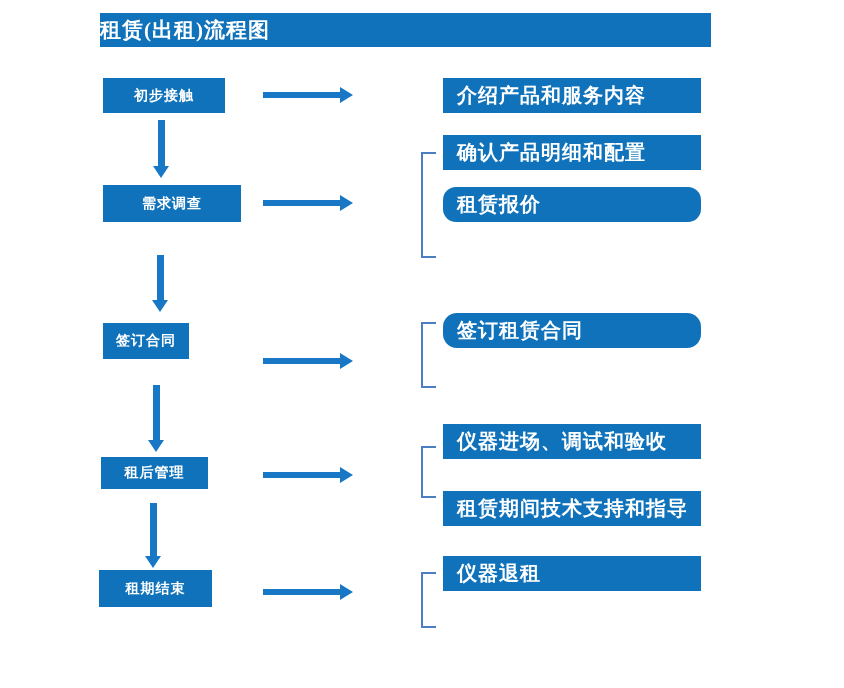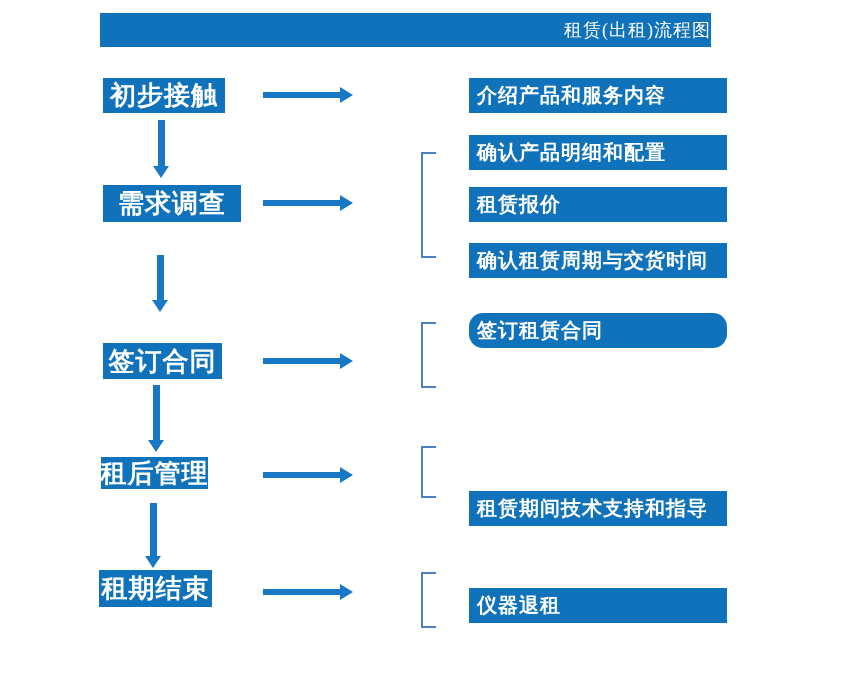--- a/index.html
+++ b/index.html
@@ -14,42 +14,42 @@
     position:relative;
     width:844px;height:688px;
     background:var(--bg);
     overflow:hidden;
     font-family:"Liberation Serif","DejaVu Serif",serif;
   }
   .title-bar{
     position:absolute;left:100px;top:13px;width:611px;height:34px;
     background:var(--box-fill);
     color:var(--box-text);
-    font-size:18px;font-weight:normal;
-    text-align:right;line-height:35px;
+    font-size:21px;font-weight:bold;
+    text-align:left;line-height:35px;
     letter-spacing:1px;
   }
   .box{
     position:absolute;
     background:var(--box-fill);
     color:var(--box-text);
     font-weight:bold;
     overflow:hidden;
     white-space:nowrap;
   }
   .left-box{
-    font-size:26px;
+    font-size:14px;
     display:flex;align-items:center;justify-content:center;
     letter-spacing:1px;
   }
   .right-box{
-    left:469px;width:258px;height:35px;
+    left:443px;width:258px;height:35px;
     font-size:20px;
     display:flex;align-items:center;
-    padding-left:8px;box-sizing:border-box;
+    padding-left:14px;box-sizing:border-box;
     letter-spacing:1px;
   }
   .h-arrow{position:absolute;height:17px;}
   .h-arrow .shaft{
     position:absolute;left:0;top:5px;height:6px;
     width:calc(100% - 13px);
     background:var(--arrow);
   }
   .h-arrow .head{
     position:absolute;right:0;top:0;width:0;height:0;
@@ -80,21 +80,21 @@
 </style>
 </head>
 <body>
 
 <div class="canvas">
 
   <div class="title-bar">租赁(出租)流程图</div>
 
   <div class="box left-box" style="left:103px;top:78px;width:122px;height:35px;">初步接触</div>
   <div class="box left-box" style="left:103px;top:185px;width:138px;height:37px;">需求调查</div>
-  <div class="box left-box" style="left:103px;top:343px;width:119px;height:36px;">签订合同</div>
+  <div class="box left-box" style="left:103px;top:323px;width:86px;height:36px;">签订合同</div>
   <div class="box left-box" style="left:101px;top:457px;width:107px;height:32px;">租后管理</div>
   <div class="box left-box" style="left:99px;top:570px;width:113px;height:37px;">租期结束</div>
 
   <div class="v-arrow" style="left:152.5px;top:120px;height:58px;">
     <div class="shaft"></div>
     <div class="head"></div>
   </div>
   <div class="v-arrow" style="left:151.5px;top:255px;height:57px;">
     <div class="shaft"></div>
     <div class="head"></div>
@@ -130,22 +130,22 @@
   </div>
 
   <div class="bracket" style="top:152px;height:106px;"></div>
   <div class="bracket" style="top:322px;height:66px;"></div>
   <div class="bracket" style="top:446px;height:52px;"></div>
   <div class="bracket" style="top:572px;height:56px;"></div>
 
   <div class="box right-box" style="top:78px;">介绍产品和服务内容</div>
 
   <div class="box right-box" style="top:135px;font-family:Liberation Serif, serif;">确认产品明细和配置</div>
-  <div class="box right-box" style="top:187px;">租赁报价</div>
-  <div class="box right-box" style="top:243px;">确认租赁周期与交货时间</div>
+  <div class="box right-box" style="top:187px;border-radius:13px;">租赁报价</div>
 
   <div class="box right-box" style="top:313px;border-radius:14px;">签订租赁合同</div>
 
+  <div class="box right-box" style="top:424px;">仪器进场、调试和验收</div>
   <div class="box right-box" style="top:491px;">租赁期间技术支持和指导</div>
 
-  <div class="box right-box" style="top:556px;margin-top:32px;">仪器退租</div>
+  <div class="box right-box" style="top:556px;">仪器退租</div>
 
 </div>
 
 </body></html>

